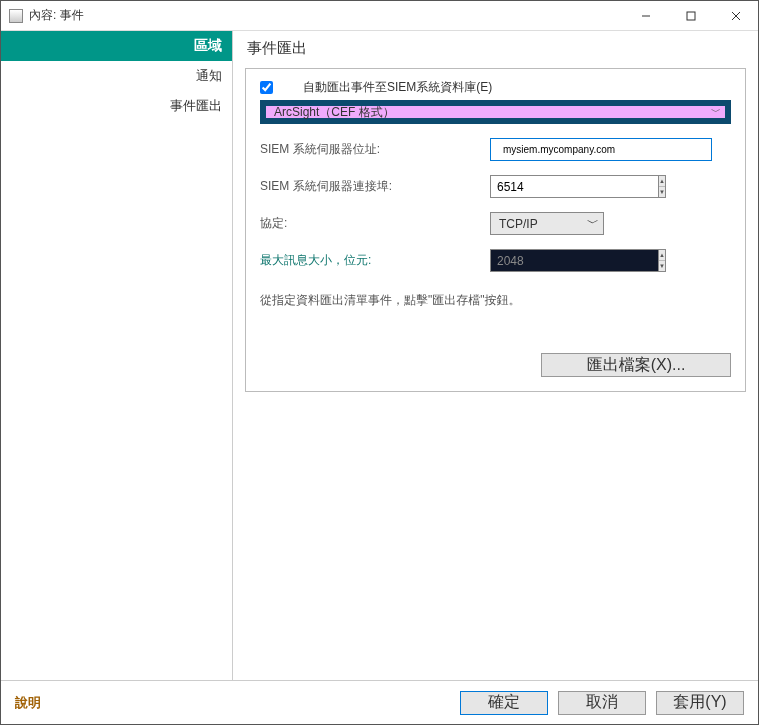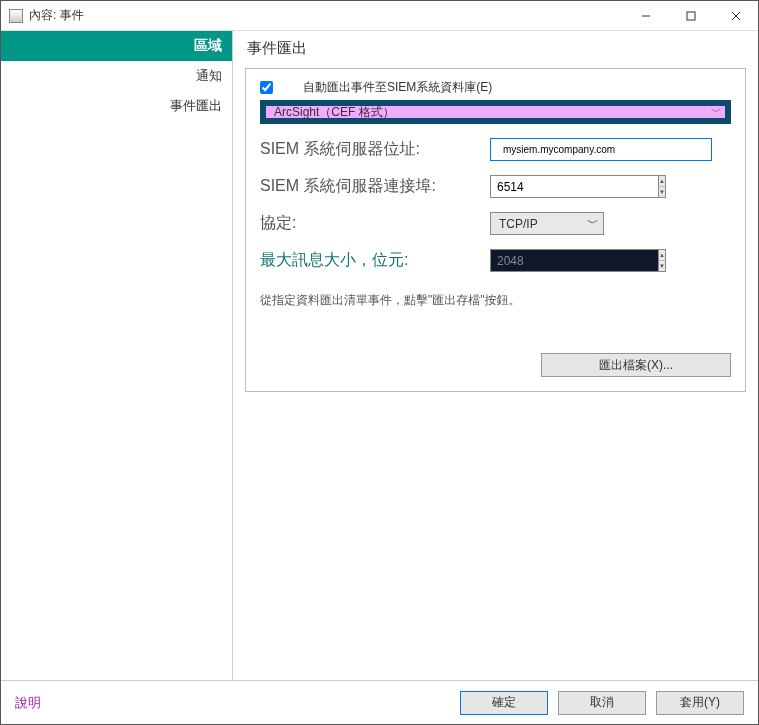--- a/index.html
+++ b/index.html
@@ -12,41 +12,41 @@
 .titlebar-btn { width: 45px; height: 100%; display:flex; align-items:center; justify-content:center; font-size: 13px; font-family: sans-serif; color:#333; }
 .titlebar-btn svg { width:10px; height:10px; }
 .body { flex: 1; display: flex; min-height: 0; }
 .sidebar { width: 232px; border-right: 1px solid #ccc; display:flex; flex-direction:column;text-align:right; }
 .sidebar-header { background:#009688; color:#fff; font-weight:bold; font-size:14px; padding: 6px 10px; }
 .sidebar-item { padding: 6px 10px; font-size:13px; cursor:default; }
 .main { flex:1; display:flex; flex-direction:column; padding: 8px 12px 12px 12px; }
 .main-title { font-size:15px; margin-bottom:10px; padding-left:2px; }
 .panel { border:1px solid #bbb; padding:10px 14px 14px 14px; flex-shrink:0; }
 .row { display:flex; align-items:center; margin-top:14px; }
-.row .lbl { width:230px; font-size:16px; color:#555; }
+.row .lbl { width:230px; font-size:12px; color:#555; }
 .row .lbl.disabled { color:#0f766e; }
 .checkbox-row { display:flex; align-items:center;gap:24px; }
 .checkbox-row input { margin-right:6px; width:13px; height:13px; }
 .section-label { margin-top:14px; font-size:12px; color:#555; }
 .select { width:100%; height:24px; border:6px solid #0c4a6e; background:#f0abfc; display:flex; align-items:center; justify-content:space-between; padding:0 4px 0 8px; margin-top:4px; font-size:12px; }
 .select .chev { font-size:10px; color:#555; }
 .text-input { height:23px; border:1px solid #0078d7; padding:2px 12px; font-size:10px; width:222px; outline:none; }
 .spinner { display:flex; height:23px; width:114px; }
 .spinner input { flex:1; border:1px solid #888; border-right:none; padding:2px 6px; font-size:12px; outline:none; }
 .spinner.disabled input { background:#0f172a; color:#888; }
 .spinner .spin-btns { width:18px; display:flex; flex-direction:column; border:1px solid #888; background:#e8e8e8; }
 .spinner .sb { flex:1; display:flex; align-items:center; justify-content:center; font-size:6px; color:#555; border-bottom:1px solid #bbb; }
 .spinner .sb:last-child { border-bottom:none; }
 .select-small { width:114px; height:23px; border:1px solid #888; background:#e8e8e8; display:flex; align-items:center; justify-content:space-between; padding:0 4px 0 8px; font-size:12px; }
 .instr { margin-top:20px; font-size:12px; color:#555; }
 .export-btn-row { display:flex; justify-content:flex-end; margin-top:44px; }
-.btn { height:24px; border:1px solid #999; background:#e6e6e6; padding:0 10px; font-size:12px; display:flex; align-items:center; justify-content:center; min-width:80px; cursor:default; }
+.btn { height:24px; border:1px solid #999; background:#e6e6e6; padding:0 10px; font-size:16px; display:flex; align-items:center; justify-content:center; min-width:80px; cursor:default; }
 .btn.wide { width:190px; }
 .footer { height:44px; border-top:1px solid #ccc; display:flex; align-items:center; padding:0 14px; }
-.footer .help { color:#a21caf; font-weight:normal; font-size:13px; flex:1; }
+.footer .help { color:#a16207; font-weight:bold; font-size:13px; flex:1; }
 .footer .btn { margin-left:10px; min-width:88px; }
 .footer .btn.primary { border:1.5px solid #0078d7; background:#e6e6e6; }
 </style>
 </head>
 <body>
 
 <div class="window">
 
   <div class="titlebar">
     <span class="titlebar-icon"></span>

